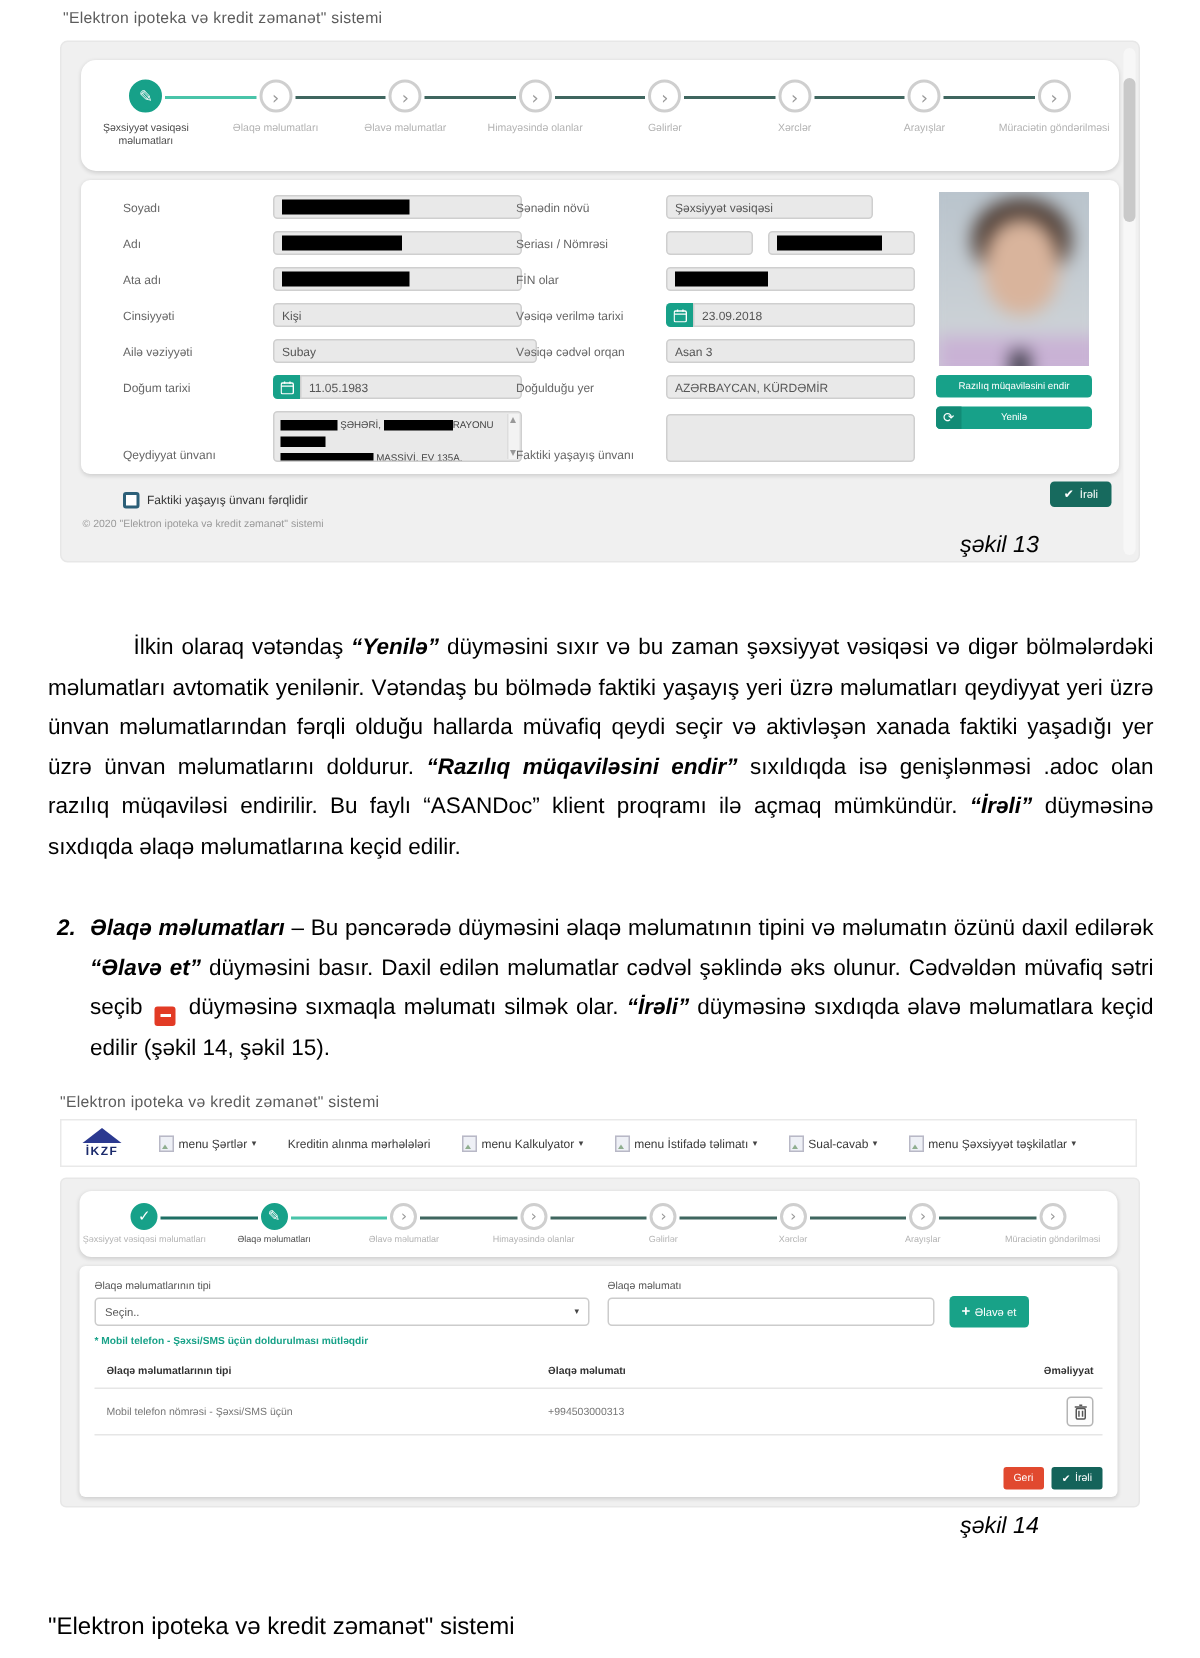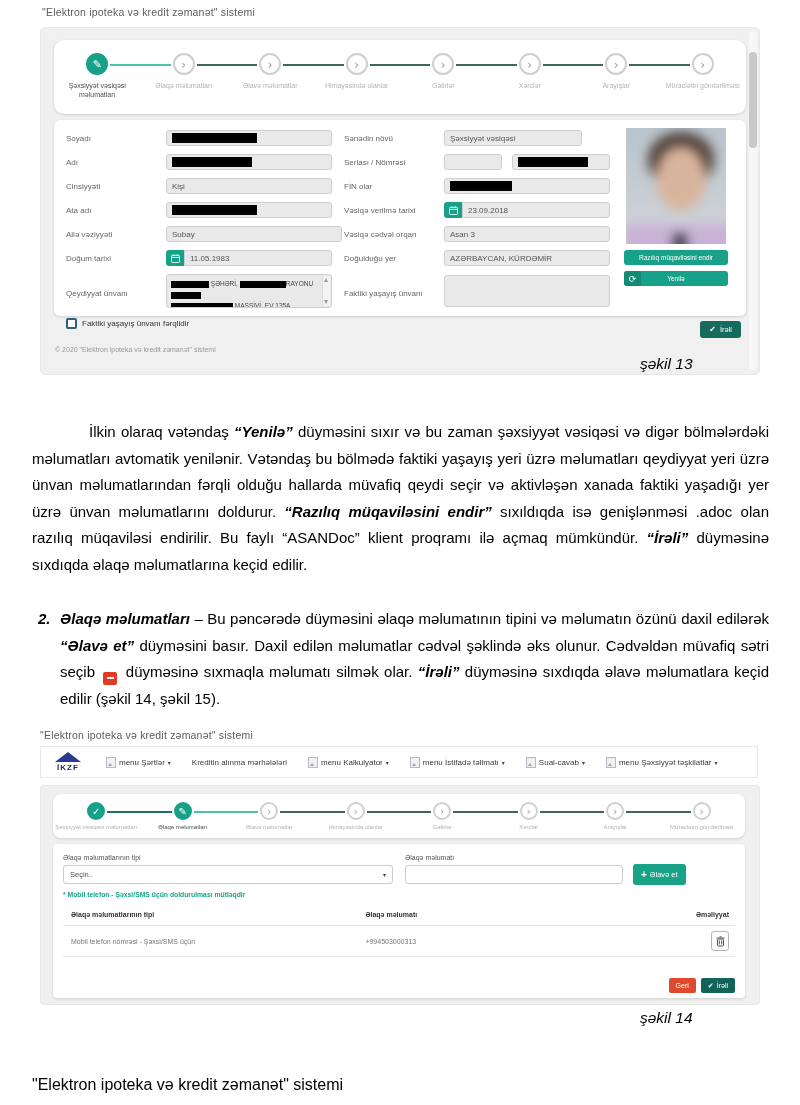--- a/index.html
+++ b/index.html
@@ -21,35 +21,35 @@
           font-size:12px;line-height:20px;text-align:center;position:relative;z-index:2;box-sizing:border-box;
           font-family:"DejaVu Sans",sans-serif}
   .circle.active,.circle.done{background:#17a189;border-color:#17a189;color:#fff;font-size:11px}
   .slabel{margin-top:6px;font-size:7px;color:#b3b3b3;text-align:center;max-width:84px;line-height:9px}
   .slabel.on{color:#4d4d4d}
   .s1-steps{left:13px;top:12px;width:692px;height:74px;border-radius:10px;padding-top:13px;box-sizing:border-box}
   .s1-form{left:13px;top:92px;width:692px;height:196px;border-radius:6px}
 
   .fcol{position:absolute;display:flex;flex-direction:column;gap:8px}
   .frow{display:flex;align-items:center;height:16px}
-  .frow.tall{height:34px;align-items:center}
+  .frow.tall{height:34px;align-items:flex-end}
   .flabel{width:100px;font-size:8px;color:#666;flex:none}
   .inp{background:#e9e9e9;border:1px solid #cfcfcf;border-radius:3px;height:16px;box-sizing:border-box;
        display:flex;align-items:center;padding:0 5px;font-size:8px;color:#555}
   .bar{background:#000;height:10px;display:inline-block}
   .w50{width:85px}.w48{width:80px}.w45{width:70px}.w40{width:62px}
   .dategrp{display:flex;align-items:flex-end;gap:0}
   .calbtn{width:18px;height:16px;background:#17a189;border-radius:3px 0 0 3px;display:flex;align-items:center;justify-content:center;flex:none}
   .ta{position:relative;background:#e9e9e9;border:1px solid #cfcfcf;border-radius:3px;height:34px;box-sizing:border-box;
       font-size:6.5px;color:#444;padding:3px 10px 3px 4px;line-height:11px;overflow:hidden}
   .ta .bar{height:7px;vertical-align:middle}
   .ta-rail{position:absolute;right:1px;top:1px;bottom:1px;width:7px;background:#f3f3f3;border-left:1px solid #ddd}
   .tri-up{position:absolute;top:2px;left:1px;width:0;height:0;border-left:2.5px solid transparent;border-right:2.5px solid transparent;border-bottom:4px solid #999}
   .tri-dn{position:absolute;bottom:2px;left:1px;width:0;height:0;border-left:2.5px solid transparent;border-right:2.5px solid transparent;border-top:4px solid #999}
-  .chkrow{display:flex;align-items:center;gap:5px;margin-top:2px}
+  .chkrow{display:flex;align-items:center;gap:5px;margin-top:12px}
   .chk{width:11px;height:11px;border:2px solid #2c5f78;border-radius:2px;background:#fff;box-sizing:border-box}
   .chklabel{font-size:8px;color:#333}
 
   .photo{width:100px;height:116px;overflow:hidden;background:#bfc8cf;position:relative;flex:none}
   .ph-blur{position:absolute;left:-10px;top:-10px;right:-10px;bottom:-10px;filter:blur(6px)}
   .ph-bg{position:absolute;left:0;top:0;right:0;bottom:0;background:linear-gradient(#b7c2cb,#d3d7da)}
   .ph-hair{position:absolute;left:32px;top:14px;width:66px;height:54px;background:#4e3e36;border-radius:50% 50% 45% 45%}
   .ph-face{position:absolute;left:40px;top:28px;width:50px;height:64px;background:#d9b49c;border-radius:48%}
   .ph-shirt{position:absolute;left:8px;bottom:0;width:112px;height:30px;background:#c9b2d5}
   .ph-tie{position:absolute;left:58px;bottom:0;width:12px;height:20px;background:#2e2e38}
@@ -150,43 +150,43 @@
       </div>
       <div class="step">
         <div class="sline" style="background: rgb(63, 102, 95);"></div>
         <div class="circle pending">›</div>
         <div class="slabel">Müraciətin göndərilməsi</div>
       </div>
     </div>
 
   <div class="card s1-form">
 
-    <div class="fcol" style="left:12px;top:10px;width:276px">
+    <div class="fcol" style="left:28px;top:10px;width:276px">
       <div class="frow">
           <div class="flabel">Soyadı</div>
         <div class="inp" style="width:166px">
             <span class="bar w50"></span>
           </div>
         </div>
       <div class="frow">
           <div class="flabel">Adı</div>
         <div class="inp" style="width:166px">
             <span class="bar w48"></span>
           </div>
         </div>
       <div class="frow">
+          <div class="flabel">Ata adı</div>
+        <div class="inp" style="width:166px">
+            <span class="bar w50"></span>
+          </div>
+        </div>
+      <div class="frow">
           <div class="flabel">Cinsiyyəti</div>
         <div class="inp" style="width:166px">
             <span>Kişi</span>
-          </div>
-        </div>
-      <div class="frow">
-          <div class="flabel">Ata adı</div>
-        <div class="inp" style="width:166px">
-            <span class="bar w50"></span>
           </div>
         </div>
       <div class="frow">
           <div class="flabel">Ailə vəziyyəti</div>
         <div class="inp" style="width:184px">
             <span>Subay</span>
           </div>
         </div>
       <div class="frow">
           <div class="flabel">Doğum tarixi</div>

